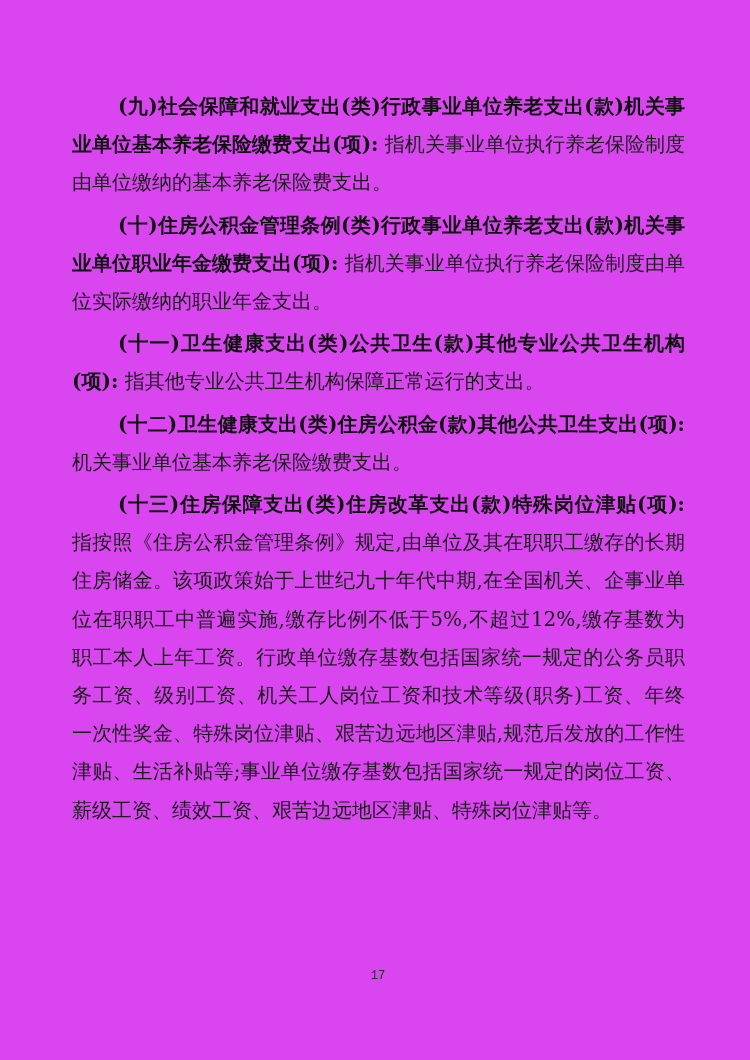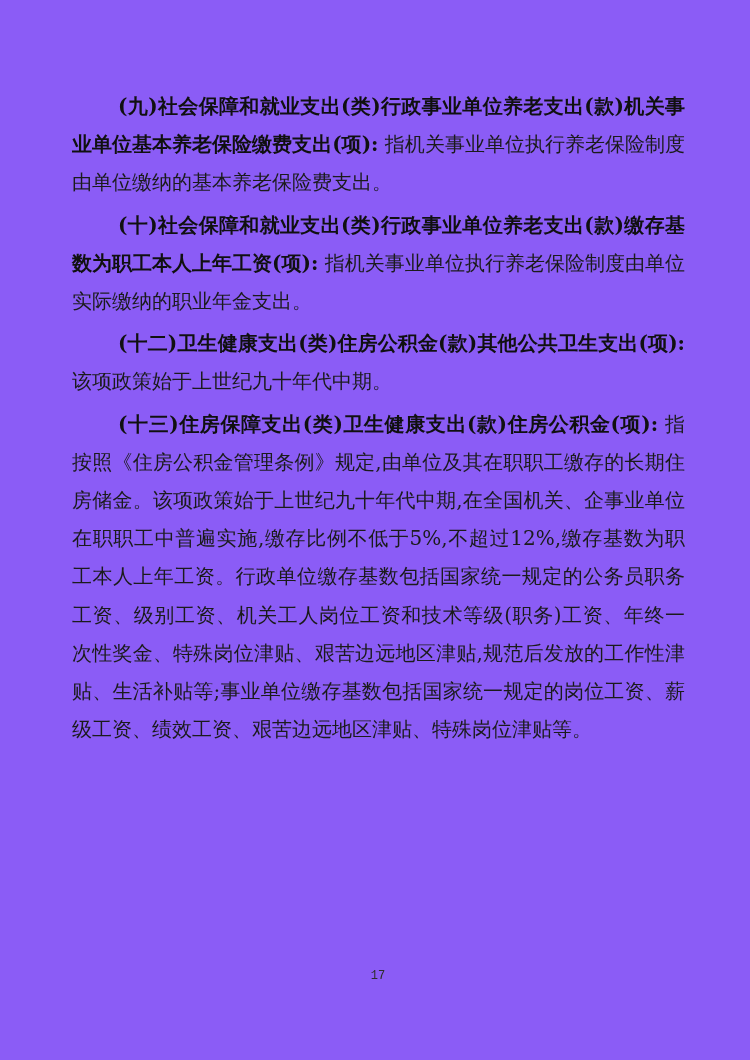--- a/index.html
+++ b/index.html
@@ -4,21 +4,21 @@
 <style>
   html, body {
     margin: 0;
     padding: 0;
     background: #ffffff;
   }
   .sheet {
     position: relative;
     width: 750px;
     height: 1060px;
-    background: #8b5cf6;
+    background: #d946ef;
     overflow: hidden;
     font-family: "DejaVu Serif", "Liberation Serif", serif;
   }
   .content {
     position: absolute;
     left: 72px;
     top: 87px;
     width: 613px;
   }
   p.para {
@@ -54,24 +54,25 @@
   }
 </style>
 </head>
 <body>
 
 <div class="sheet">
   <div class="content">
 
     <p class="para"><span class="para-head">(九)社会保障和就业支出(类)行政事业单位养老支出(款)机关事业单位基本养老保险缴费支出(项):</span> <span class="para-body">指机关事业单位执行养老保险制度由单位缴纳的基本养老保险费支出。</span></p>
 
-    <p class="para"><span class="para-head">(十)社会保障和就业支出(类)行政事业单位养老支出(款)缴存基数为职工本人上年工资(项):</span> <span class="para-body">指机关事业单位执行养老保险制度由单位实际缴纳的职业年金支出。</span></p>
+    <p class="para"><span class="para-head">(十)住房公积金管理条例(类)行政事业单位养老支出(款)机关事业单位职业年金缴费支出(项):</span> <span class="para-body">指机关事业单位执行养老保险制度由单位实际缴纳的职业年金支出。</span></p>
 
+    <p class="para"><span class="para-head">(十一)卫生健康支出(类)公共卫生(款)其他专业公共卫生机构(项):</span> <span class="para-body">指其他专业公共卫生机构保障正常运行的支出。</span></p>
 
-    <p class="para"><span class="para-head">(十二)卫生健康支出(类)住房公积金(款)其他公共卫生支出(项):</span> <span class="para-body">该项政策始于上世纪九十年代中期。</span></p>
+    <p class="para"><span class="para-head">(十二)卫生健康支出(类)住房公积金(款)其他公共卫生支出(项):</span> <span class="para-body">机关事业单位基本养老保险缴费支出。</span></p>
 
-    <p class="para"><span class="para-head">(十三)住房保障支出(类)卫生健康支出(款)住房公积金(项):</span> <span class="para-body">指按照《住房公积金管理条例》规定,由单位及其在职职工缴存的长期住房储金。该项政策始于上世纪九十年代中期,在全国机关、企事业单位在职职工中普遍实施,缴存比例不低于5%,不超过12%,缴存基数为职工本人上年工资。行政单位缴存基数包括国家统一规定的公务员职务工资、级别工资、机关工人岗位工资和技术等级(职务)工资、年终一次性奖金、特殊岗位津贴、艰苦边远地区津贴,规范后发放的工作性津贴、生活补贴等;事业单位缴存基数包括国家统一规定的岗位工资、薪级工资、绩效工资、艰苦边远地区津贴、特殊岗位津贴等。</span></p>
+    <p class="para"><span class="para-head">(十三)住房保障支出(类)住房改革支出(款)特殊岗位津贴(项):</span> <span class="para-body">指按照《住房公积金管理条例》规定,由单位及其在职职工缴存的长期住房储金。该项政策始于上世纪九十年代中期,在全国机关、企事业单位在职职工中普遍实施,缴存比例不低于5%,不超过12%,缴存基数为职工本人上年工资。行政单位缴存基数包括国家统一规定的公务员职务工资、级别工资、机关工人岗位工资和技术等级(职务)工资、年终一次性奖金、特殊岗位津贴、艰苦边远地区津贴,规范后发放的工作性津贴、生活补贴等;事业单位缴存基数包括国家统一规定的岗位工资、薪级工资、绩效工资、艰苦边远地区津贴、特殊岗位津贴等。</span></p>
 
 
   </div>
 
   <div class="page-number">17</div>
 </div>
 
 </body></html>

